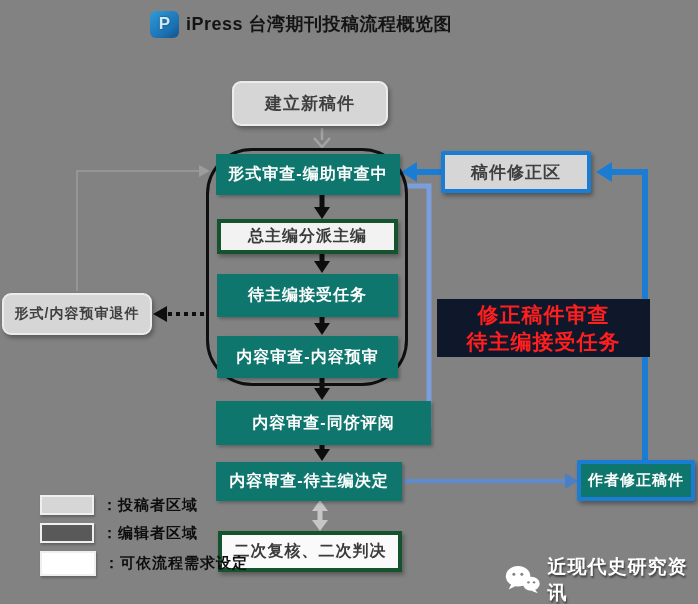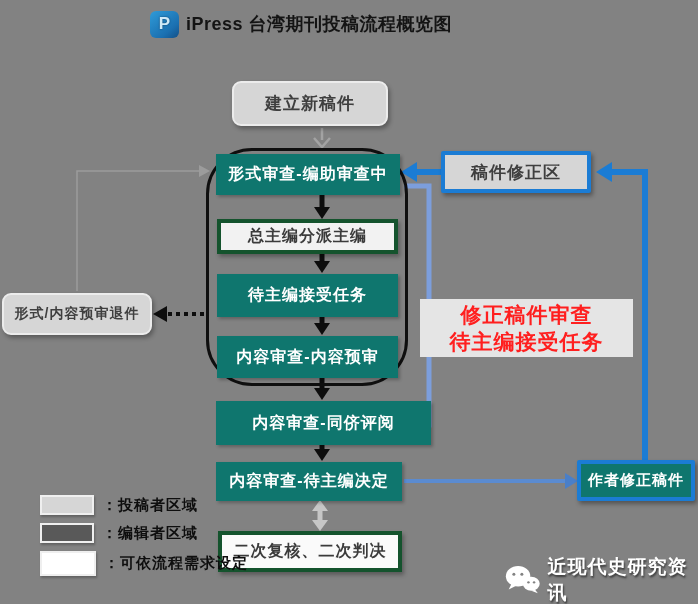--- a/index.html
+++ b/index.html
@@ -29,22 +29,22 @@
   .titlebar { position:absolute; left:150px; top:9px; height:30px; display:flex; align-items:center; z-index:3; }
   .logo {
     width:29px; height:27px; border-radius:6px;
     background: linear-gradient(140deg,#2f9bd8 0%, #1a6fb0 70%, #144f86 100%);
     color:#cfe9f7; font-weight:800; font-size:17px;
     display:flex; align-items:center; justify-content:center;
     text-shadow: 0 0 2px #0d3a60;
   }
   .title-text { margin-left:7px; font-size:18px; font-weight:800; color:#141414; letter-spacing:0.5px; }
   .rednote {
-    position:absolute; left:420px; top:299px; width:213px; height:58px;
-    background:#e5e5e5; z-index:2; display:flex; flex-direction:column;
+    position:absolute; left:437px; top:299px; width:213px; height:58px;
+    background:#0f172a; z-index:2; display:flex; flex-direction:column;
     align-items:center; justify-content:center;
     color:#ff1f1f; font-weight:700; font-size:21px; line-height:27px; letter-spacing:1px;
     white-space: nowrap;
   }
   .legend { position:absolute; left:8px; top:495px; z-index:2; }
   .legend-row { display:flex; align-items:center; margin-bottom:8px;padding-left:32px; }
   .swatch { width:54px; height:20px; border:2px solid #efefef; box-shadow:1px 2px 2px rgba(0,0,0,.25); }
   .sw-light { background:#d6d6d6; }
   .sw-dark  { background:#595959; }
   .sw-white { background:#ffffff; height:25px; width:56px; }

